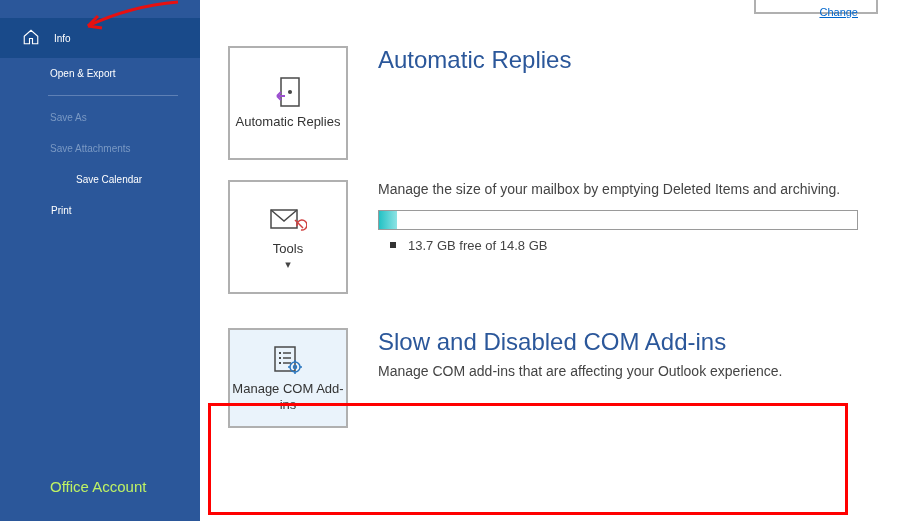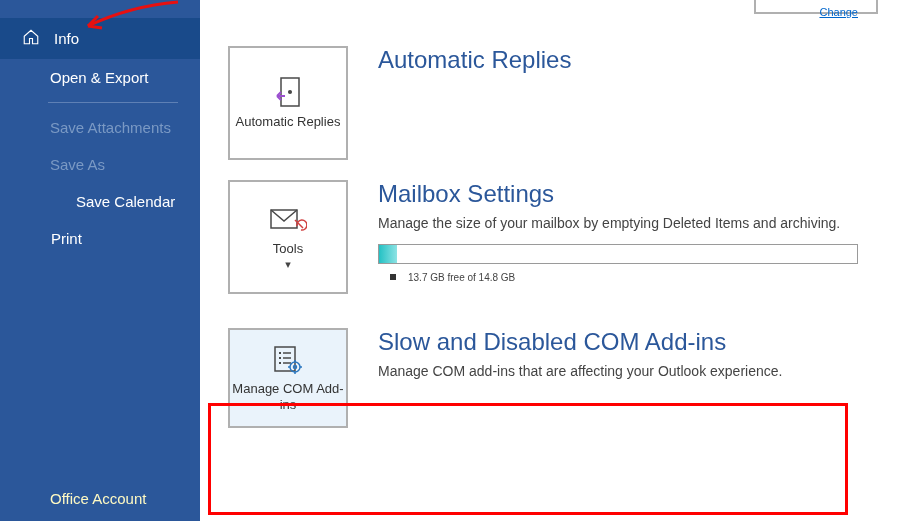--- a/index.html
+++ b/index.html
@@ -18,43 +18,43 @@
     background: #2b579a;
     color: #fff;
     padding-top: 18px;
     flex-shrink: 0;
   }
   .side-item {
     display: flex;
     align-items: center;
     gap: 14px;
     padding: 10px 22px;
-    font-size: 15px;
+    font-size: 10px;
     color: #fff;
     cursor: pointer;
   }
   .side-item.selected {
     background: #194a8a;
   }
   .side-item.disabled {
     color: #7a99c4;
   }
   .home-icon-svg { width: 18px; height: 18px; stroke: #fff; stroke-width: 1.5; fill: none; }
   .side-sep {
     border-top: 1px solid #5e80b5;
     margin: 6px 22px 6px 48px;
   }
   .side-bottom {
     position: absolute;
-    bottom: 0;
+    bottom: 12px;
     left: 0;
     width: 200px;
     padding: 14px 22px 14px 50px;
     font-size: 15px;
-    color: #fef9c3;
+    color: #bef264;
     background: #2b579a;
     cursor: pointer;
   }
 
   .main {
     flex: 1;
     position: relative;
     padding: 0 0 0 28px;
   }
   .change-link {
@@ -128,21 +128,21 @@
     background: #fff;
     display: flex;
   }
   .storage-fill {
     width: 18px;
     background: linear-gradient(to right, #24c1c4, #8de3e4);
     height: 100%;
   }
   .storage-text {
     margin-top: 8px;
-    font-size: 10px;
+    font-size: 13px;
     color: #444;
     display: flex;
     align-items: center;
     gap: 12px;
     padding-left: 12px;
   }
   .storage-text::before{
     content:"";
     width:6px; height:6px;
     background:#333;
@@ -179,24 +179,24 @@
             <path d="M3 11 L12 3 L21 11 V21 H14 V14 H10 V21 H3 Z"></path>
           </svg>
       </span>
       <span>Info</span>
     </div>
     <div class="side-item" style="padding-left:50px">
       <span>Open &amp; Export</span>
     </div>
     <div class="side-sep"></div>
     <div class="side-item disabled" style="padding-left:50px">
+      <span>Save As</span>
+    </div>
+    <div class="side-item disabled" style="padding-left:50px">
       <span>Save Attachments</span>
-    </div>
-    <div class="side-item disabled" style="padding-left:50px">
-      <span>Save As</span>
     </div>
     <div class="side-item" style="padding-left:76px">
       <span>Save Calendar</span>
     </div>
     <div class="side-item" style="padding-left:51px">
       <span>Print</span>
     </div>
     <div class="side-bottom">
       <span>Office Account</span>
     </div>
@@ -228,21 +228,20 @@
           <svg width="38" height="28" viewBox="0 0 38 28" fill="none" stroke="#494949" stroke-width="1.5">
             <rect x="2" y="4" width="26" height="18"></rect>
             <path d="M2 4 L15 15 L28 4"></path>
             <path d="M26 14 L34 22 M32 24 A5 5 0 1 0 28 20" stroke="#d04040" fill="none"></path>
           </svg>
         </span>
         <div class="tile-label">Tools</div>
         <span class="chev"></span>
       </div>
       <div class="content">
-        <h2>Mailbox Settings</h2>
         <p>Manage the size of your mailbox by emptying Deleted Items and archiving.</p>
         <div class="storage-bar">
           <div class="storage-fill"></div>
         </div>
         <div class="storage-text">13.7 GB free of 14.8 GB</div>
       </div>
     </div>
 
     <div class="row">
     </div>

